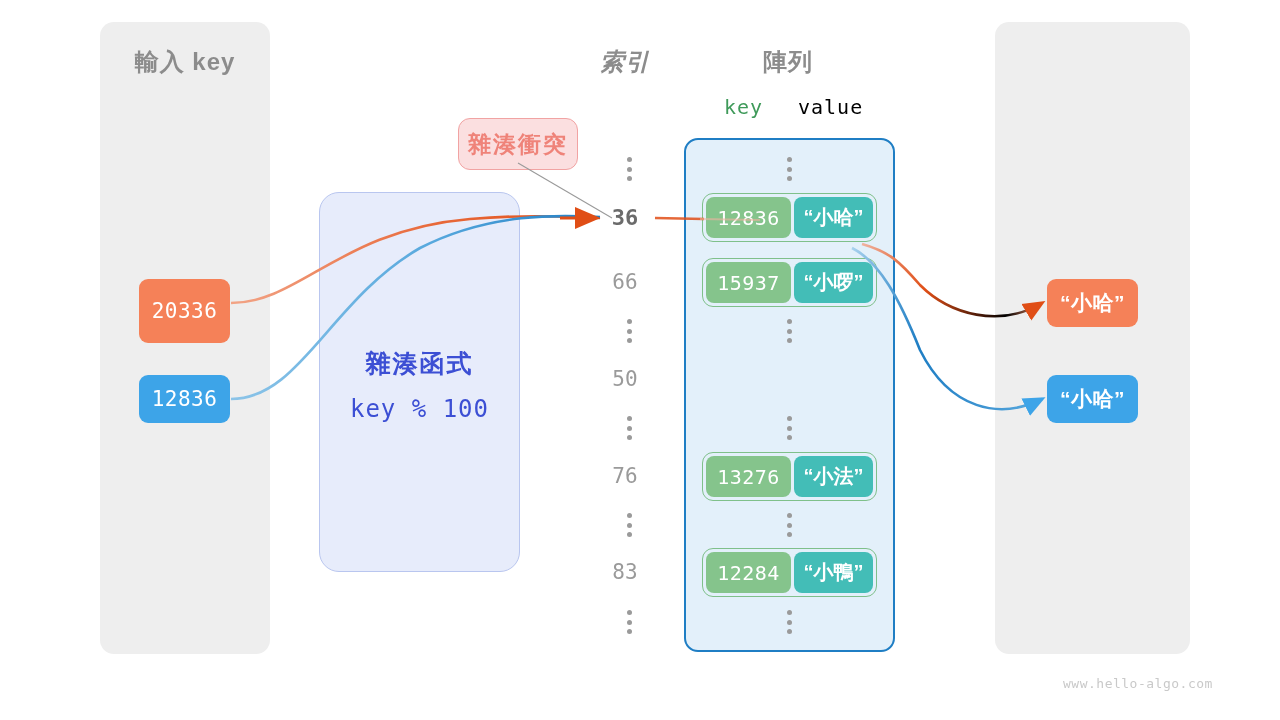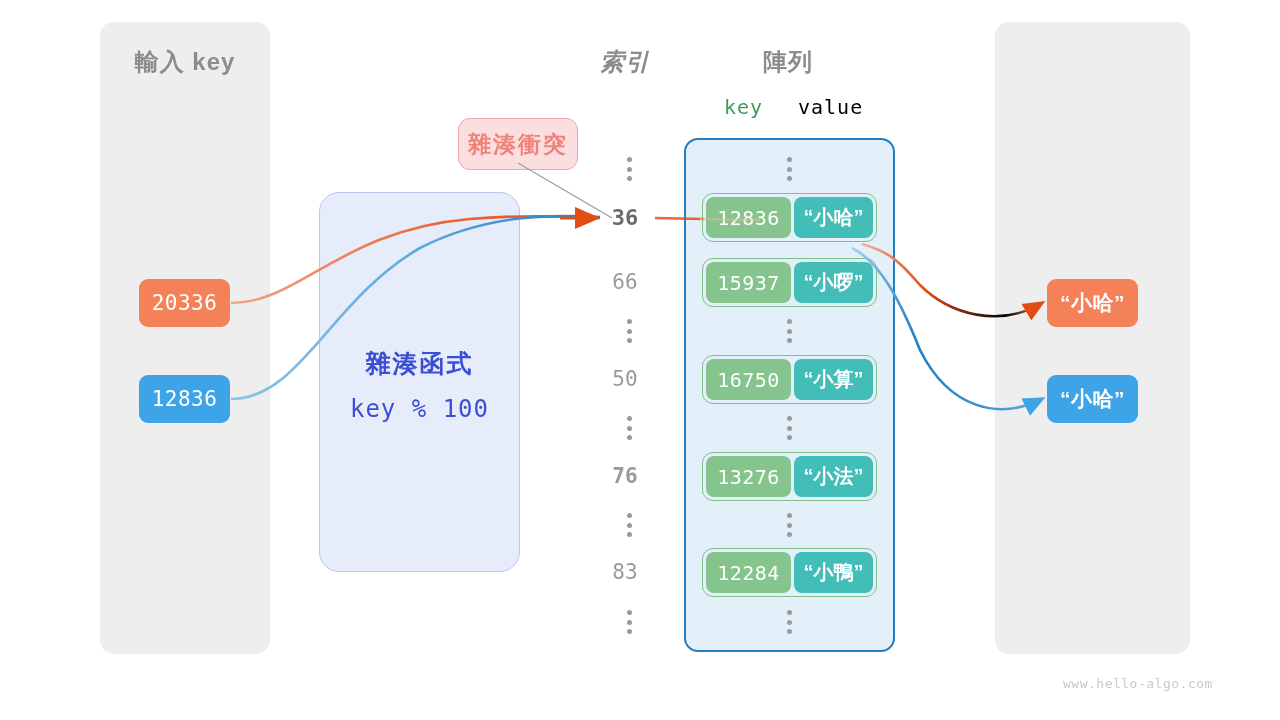--- a/index.html
+++ b/index.html
@@ -221,21 +221,21 @@
   <div class="col-head" style="left:740px; top:46px; width:96px;">陣列</div>
   <div class="sub-head" style="left:724px; top:95px; color:#3f9a5a;">key</div>
   <div class="sub-head" style="left:798px; top:95px; color:#000000;">value</div>
 
   <div class="hashbox" style="left:319px; top:192px; width:201px; height:380px;"></div>
   <div class="hash-title" style="left:319px; top:347px; width:201px;">雜湊函式</div>
   <div class="hash-formula" style="left:319px; top:395px; width:201px;">key % 100</div>
 
   <div class="callout" style="left:458px; top:110px; width:120px; height:52px;margin-top:8px;">雜湊衝突</div>
 
-  <div class="chip num" style="left:139px; top:279px; width:91px; height:48px; background:#f58158;">20336</div>
+  <div class="chip num" style="left:139px; top:279px; width:91px; height:64px; background:#f58158;">20336</div>
   <div class="chip num" style="left:139px; top:375px; width:91px; height:48px; background:#3da4e8;">12836</div>
 
   <div class="chip word" style="left:1047px; top:279px; width:91px; height:48px; background:#f58158;">“小哈”</div>
   <div class="chip word" style="left:1047px; top:375px; width:91px; height:48px; background:#3da4e8;">“小哈”</div>
 
   <div class="vdots" style="left:622px; top:157px; height:24px;">
       <i></i>
       <i></i>
       <i></i>
     </div>
@@ -245,21 +245,21 @@
       <i></i>
       <i></i>
       <i></i>
     </div>
   <div class="idx" style="left:590px; top:367px;">50</div>
   <div class="vdots" style="left:622px; top:416px; height:24px;">
       <i></i>
       <i></i>
       <i></i>
     </div>
-  <div class="idx" style="left:590px; top:464px;font-weight:bold;">76</div>
+  <div class="idx" style="left:590px; top:464px;">76</div>
   <div class="vdots" style="left:622px; top:513px; height:24px;">
       <i></i>
       <i></i>
       <i></i>
     </div>
   <div class="idx" style="left:590px; top:560px;">83</div>
   <div class="vdots" style="left:622px; top:610px; height:24px;">
       <i></i>
       <i></i>
       <i></i>
@@ -296,24 +296,20 @@
   <div class="bucket" style="left:702px; top:193px; width:175px; height:49px;">
     <div class="cell key">12836</div>
     <div class="cell val">“小哈”</div>
   </div>
 
   <div class="bucket" style="left:702px; top:258px; width:175px; height:49px;">
     <div class="cell key">15937</div>
     <div class="cell val">“小啰”</div>
   </div>
 
-  <div class="bucket" style="left:702px; top:355px; width:175px; height:49px;">
-    <div class="cell key">16750</div>
-    <div class="cell val">“小算”</div>
-  </div>
 
   <div class="bucket" style="left:702px; top:452px; width:175px; height:49px;">
     <div class="cell key">13276</div>
     <div class="cell val">“小法”</div>
   </div>
 
   <div class="bucket" style="left:702px; top:548px; width:175px; height:49px;">
     <div class="cell key">12284</div>
     <div class="cell val">“小鴨”</div>
   </div>

